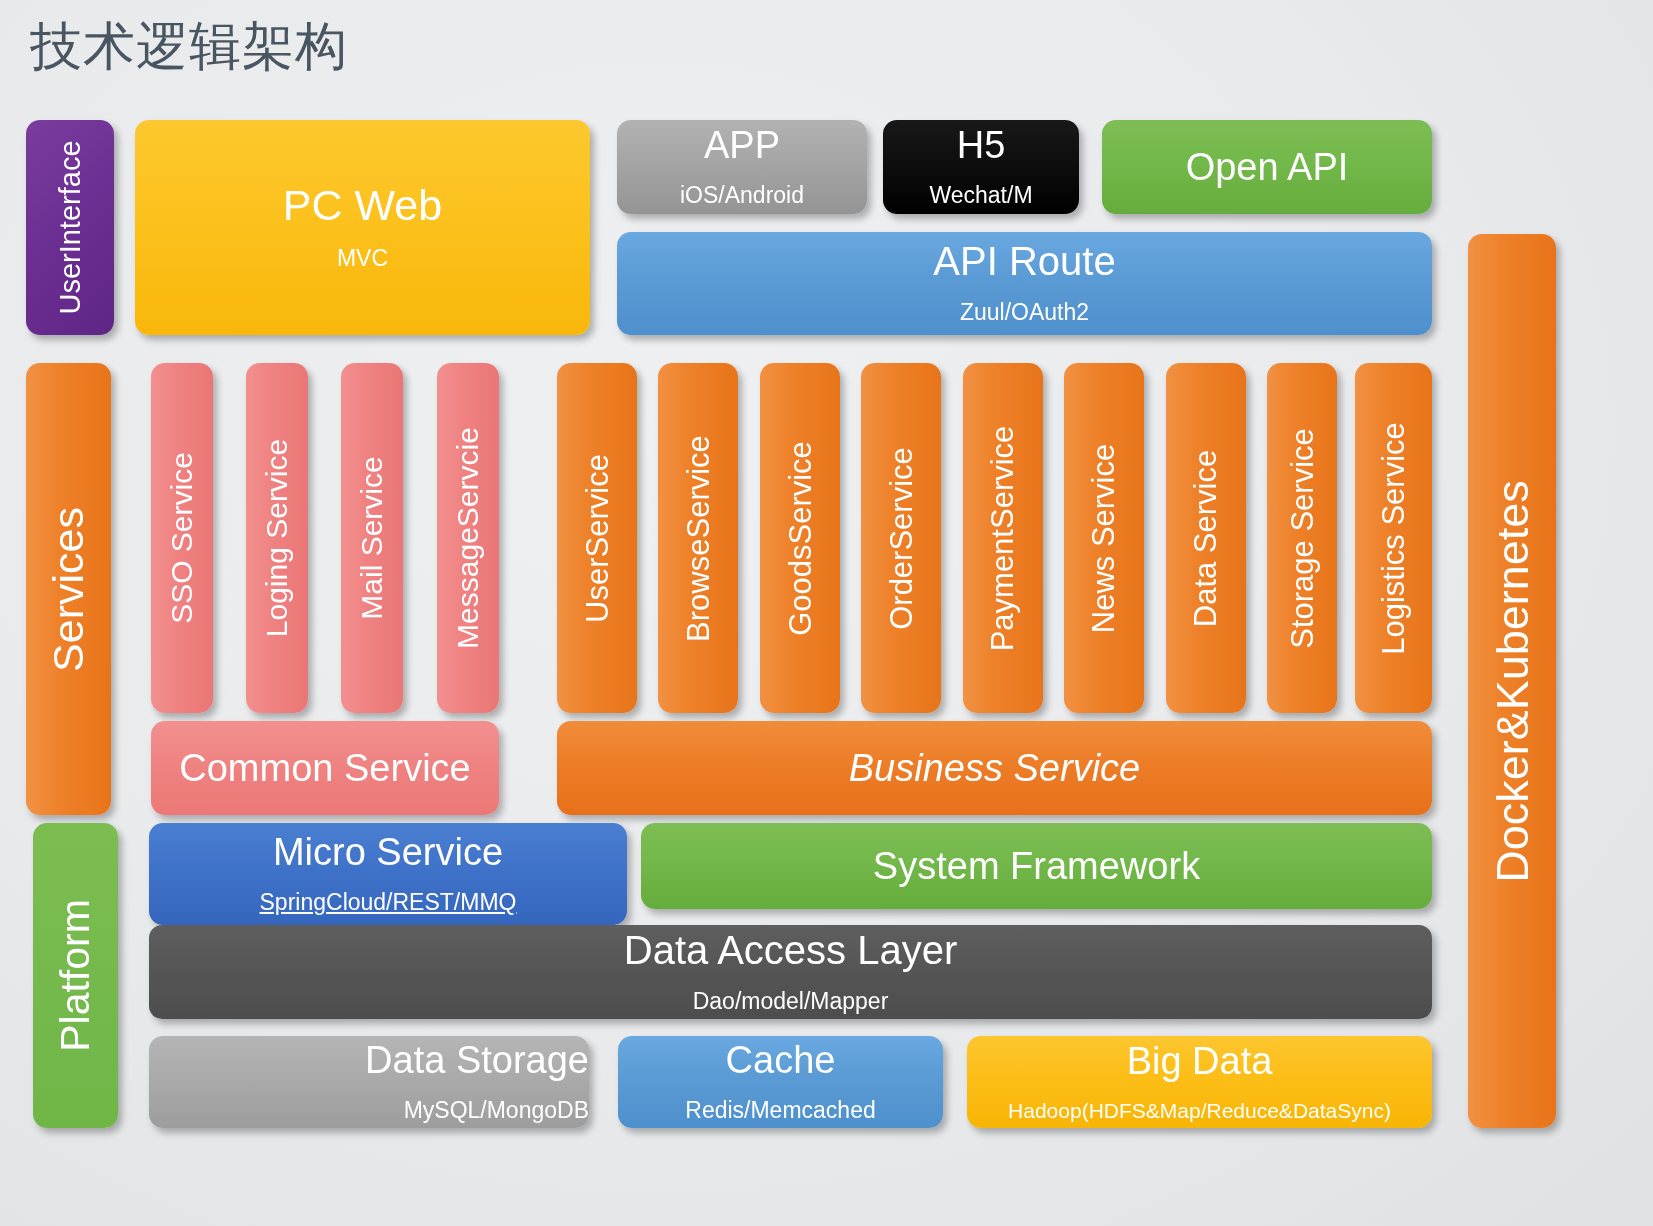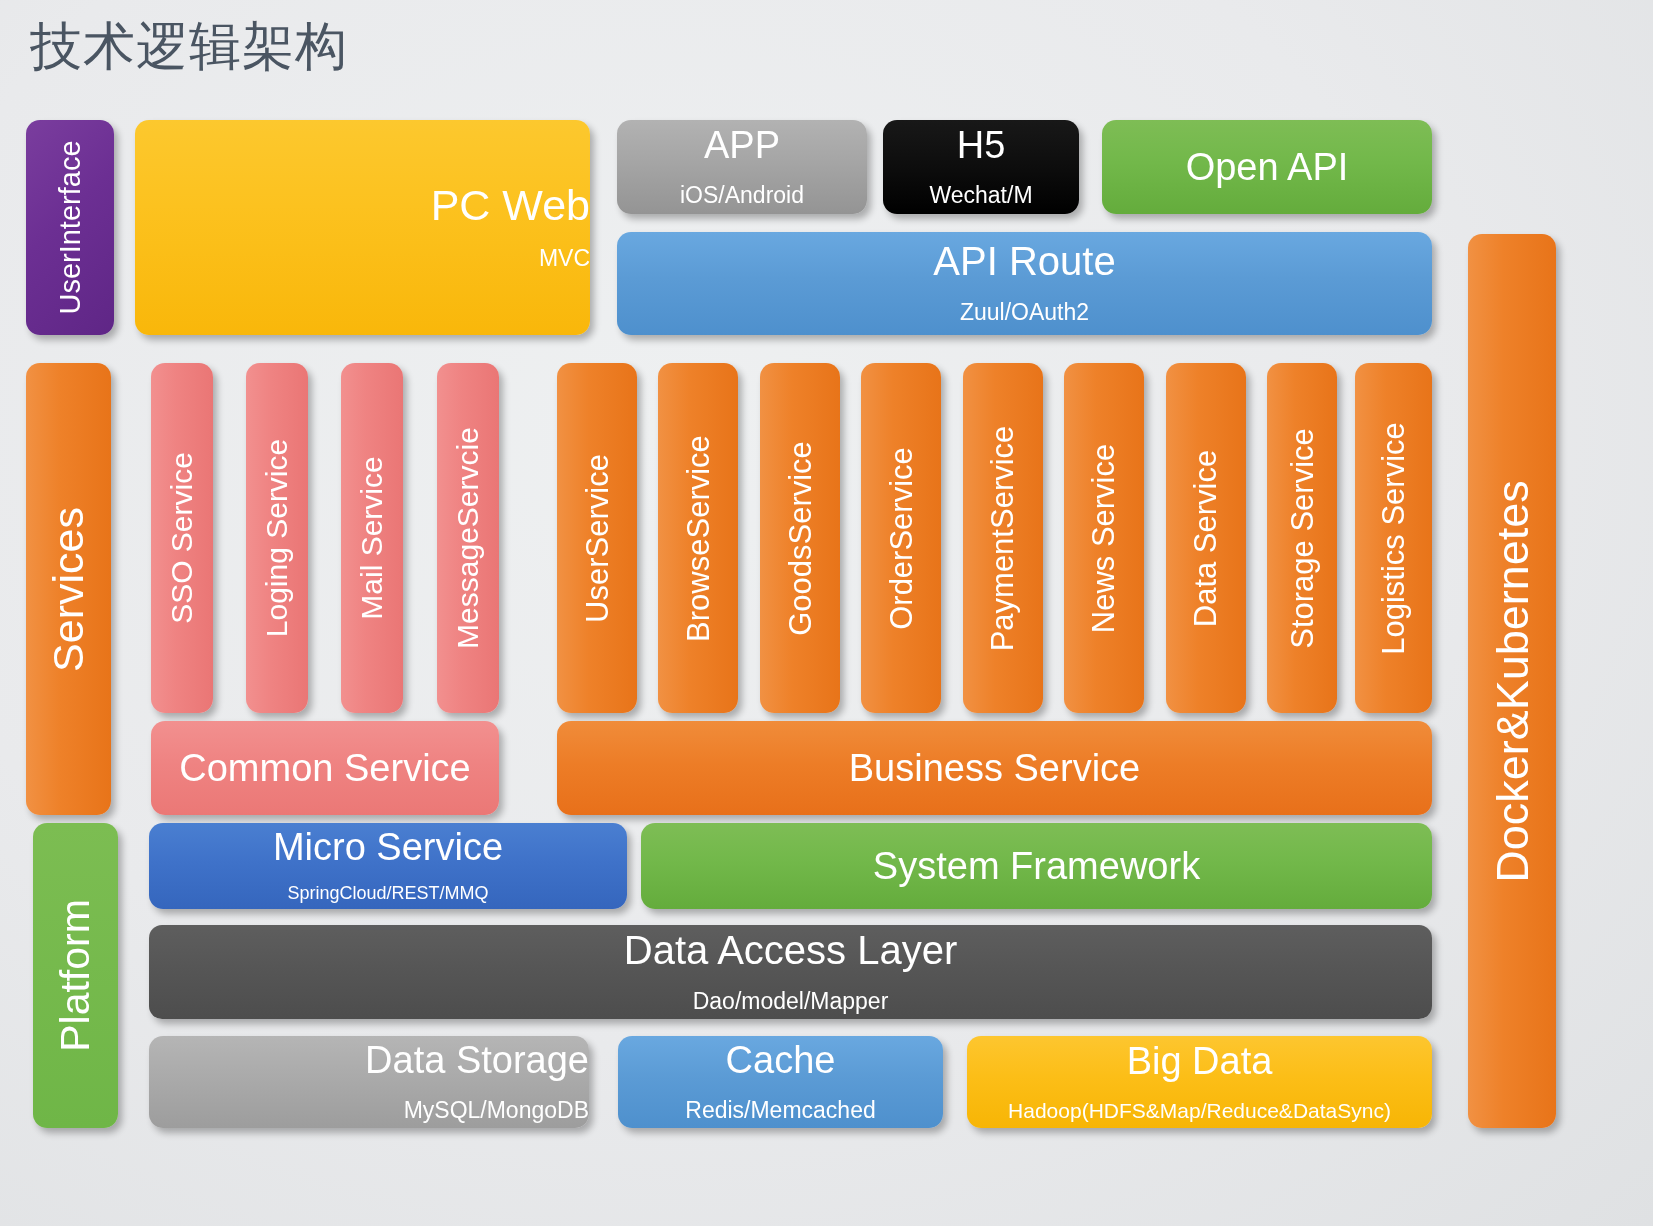--- a/index.html
+++ b/index.html
@@ -46,21 +46,21 @@
     margin-top: 18px;
   }
   
   .vbox .vtext {
     transform: rotate(-90deg);
     white-space: nowrap;
     line-height: 1;
   }
   
   .g-purple  { background: linear-gradient(135deg,#7a3d9e 0%,#6c2f93 45%,#5f2686 100%); }
-  .g-yellow  { background: linear-gradient(180deg,#fcc82e 0%,#fcc21f 40%,#f9b70a 100%); align-items: flex-end; }
+  .g-yellow  { background: linear-gradient(180deg,#fcc82e 0%,#fcc21f 40%,#f9b70a 100%); }
   .g-gray    { background: linear-gradient(180deg,#b2b2b2 0%,#a5a5a5 45%,#949494 100%); }
   .g-black   { background: linear-gradient(180deg,#181818 0%,#0d0d0d 50%,#000000 100%); }
   .g-green   { background: linear-gradient(180deg,#7ebd55 0%,#72b84a 45%,#64ac3c 100%); }
   .g-blue    { background: linear-gradient(180deg,#69a8e0 0%,#5b9bd5 45%,#4e90cd 100%); }
   .g-orange  { background: linear-gradient(180deg,#f08c3a 0%,#ed7d27 45%,#e8701a 100%); }
   .g-orange-v{ background: linear-gradient(90deg,#f19143 0%,#ee8129 40%,#e87419 100%); }
   .g-pink    { background: linear-gradient(180deg,#f2908f 0%,#ef8382 45%,#eb7876 100%); }
   .g-pink-v  { background: linear-gradient(90deg,#f2908f 0%,#ef8382 40%,#ea7675 100%); }
   .g-mblue   { background: linear-gradient(180deg,#4a7fd1 0%,#3f72c9 45%,#3566bd 100%); }
   .g-dark    { background: linear-gradient(180deg,#5e5e5e 0%,#565656 45%,#4d4d4d 100%); }
@@ -145,31 +145,31 @@
     <div class="vtext" style="font-size:31px;">Storage Service</div>
   </div>
   <div class="box vbox g-orange-v" style="left:1355px; top:363px; width:77px; height:350px;">
     <div class="vtext" style="font-size:31px;">Logistics Service</div>
   </div>
 
   <div class="box g-pink" style="left:151px; top:721px; width:348px; height:94px;">
     <div class="main" style="font-size:38px;">Common Service</div>
   </div>
 
-  <div class="box g-orange" style="left:557px; top:721px; width:875px; height:94px;">
+  <div class="box g-orange" style="left:557px; top:721px; width:875px; height:94px;font-style:italic;">
     <div class="main" style="font-size:38px;">Business Service</div>
   </div>
 
   <div class="box vbox g-lgreen" style="left:33px; top:823px; width:85px; height:305px;">
     <div class="vtext" style="font-size:41px;">Platform</div>
   </div>
 
-  <div class="box g-mblue" style="left:149px; top:823px; width:478px; height:86px;">
+  <div class="box g-mblue" style="left:149px; top:823px; width:478px; height:102px;">
     <div class="main" style="font-size:38px;">Micro Service</div>
-    <div class="sub" style="font-size:18px;">SpringCloud/REST/MMQ</div>
+    <div class="sub" style="font-size:23px;text-decoration:underline;">SpringCloud/REST/MMQ</div>
   </div>
 
   <div class="box g-green" style="left:641px; top:823px; width:791px; height:86px;">
     <div class="main" style="font-size:38px;">System Framework</div>
   </div>
 
   <div class="box g-dark" style="left:149px; top:925px; width:1283px; height:94px;border-radius:13px;">
     <div class="main" style="font-size:40px;">Data Access Layer</div>
     <div class="sub" style="font-size:23px;">Dao/model/Mapper</div>
   </div>

